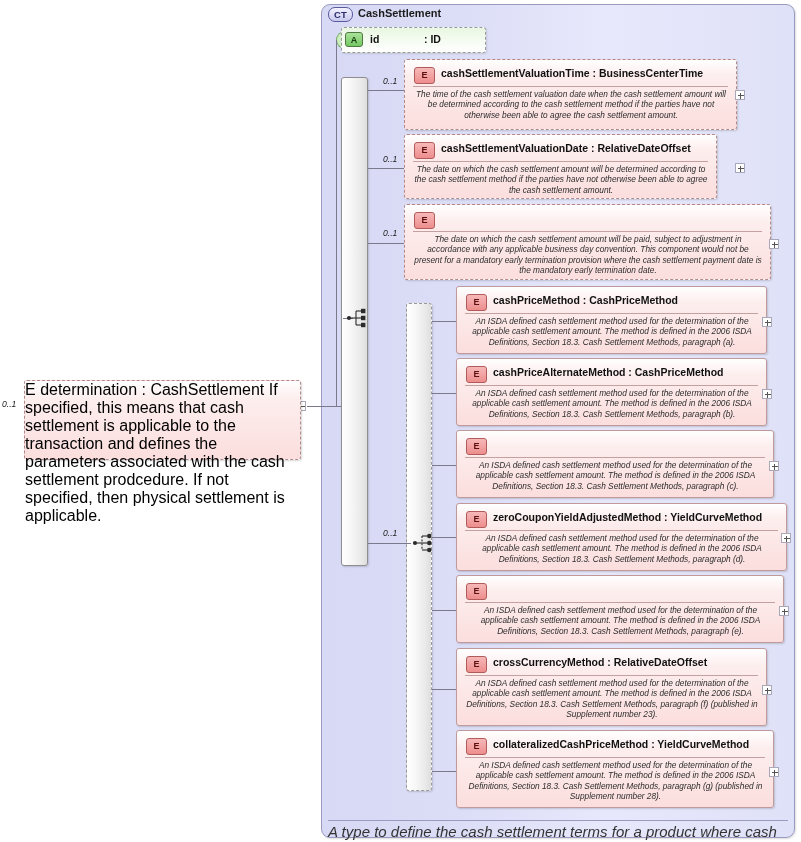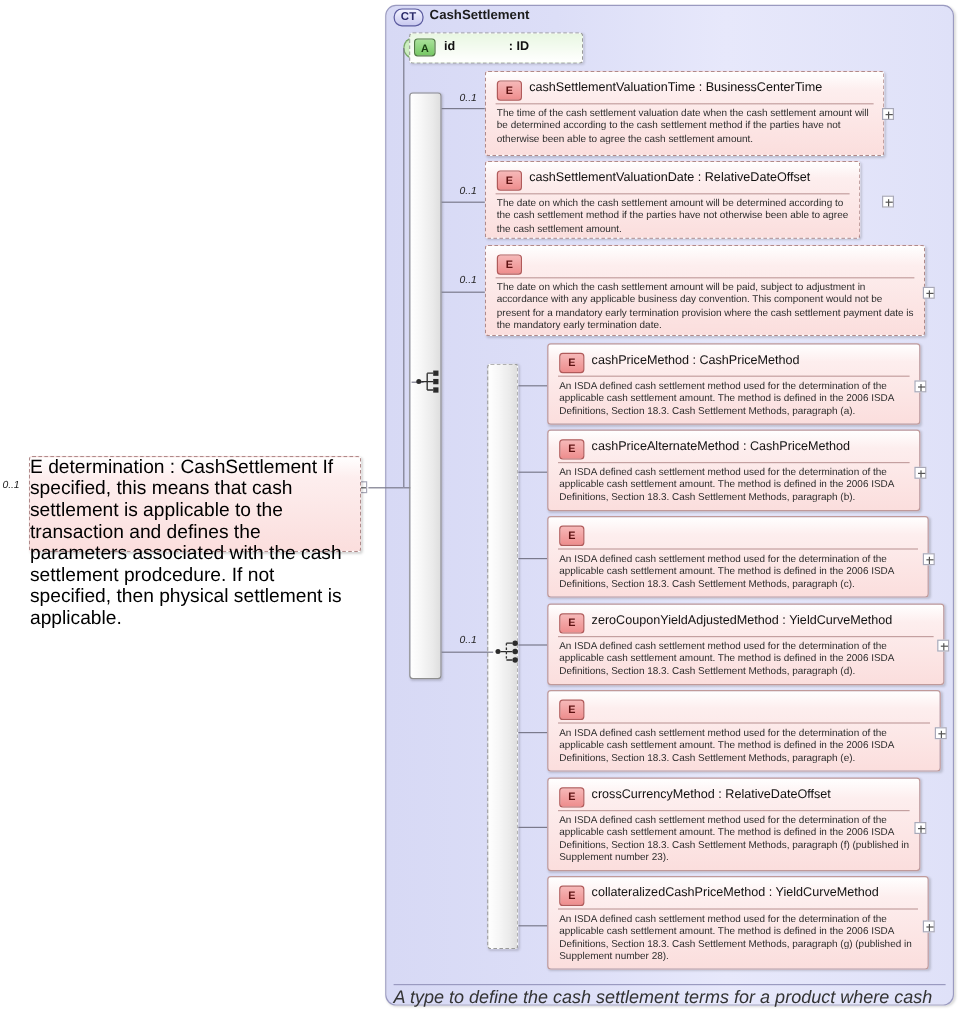--- a/index.html
+++ b/index.html
@@ -70,26 +70,26 @@
   .ebox.required{border:1px solid #c09a9a;border-radius:3px;}
   .ebox .ebadge{
     position:absolute;left:9px;top:7px;width:19px;height:15px;
     border:1px solid #b05a5a;border-radius:3px;
     background:linear-gradient(180deg,#f6b8b8,#ee8d8d);
     font-size:9px;font-weight:bold;color:#5c1111;
     text-align:center;line-height:14px;
   }
   .ebox .etitle{
     position:absolute;left:36px;top:7px;right:4px;
-    font-size:10.5px;font-weight:normal;color:#111;white-space:nowrap;
+    font-size:10.5px;font-weight:bold;color:#111;white-space:nowrap;
   }
   .ebox .erule{position:absolute;left:8px;right:8px;top:26px;height:1px;background:#c4a0a0;}
   .ebox .edesc{
     position:absolute;left:9px;right:8px;top:29px;
-    font-size:8.3px;color:#2d2d2d;line-height:10.4px;
+    font-size:8.3px;font-style:italic;color:#2d2d2d;line-height:10.4px;text-align:center;
   }
 
   
   #root-box{
     left:24px;top:380px;width:277px;height:80px;
     border:1px dashed #b08a8a;border-radius:3px;
     background:linear-gradient(180deg,#ffffff 0%,#fdeeee 22%,#fbdedd 100%);
     box-shadow:1px 1px 2px rgba(0,0,0,.16);
   }
   #root-card-label{left:2px;top:399px;font-size:8.6px;font-style:italic;color:#222;}

